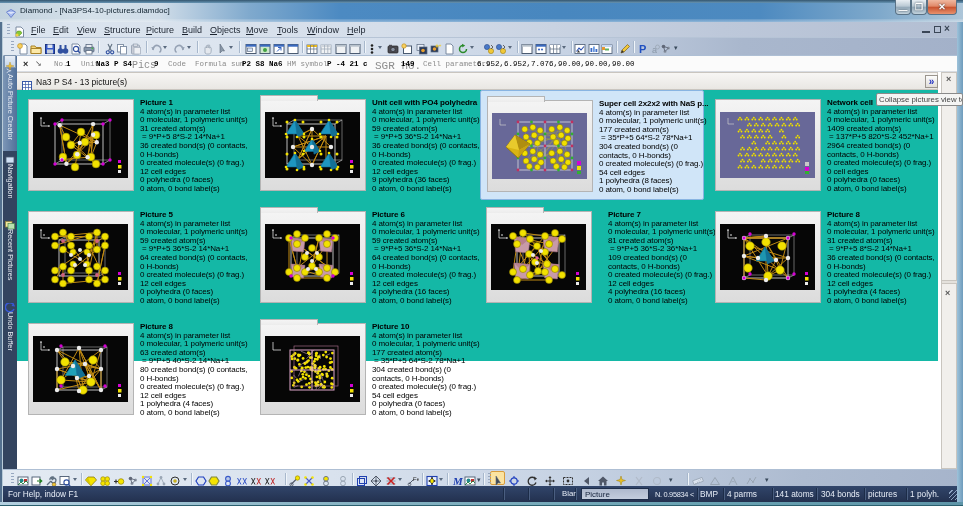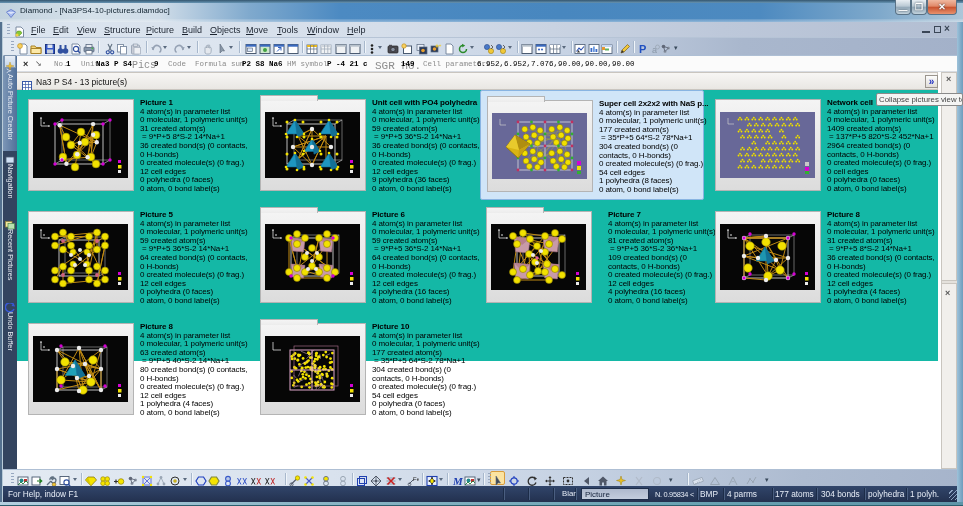--- a/index.html
+++ b/index.html
@@ -1704,20 +1704,20 @@
     <span class="st-sep" style="left:720px"></span>
     <span class="st-sep" style="left:769px"></span>
     <span class="st-sep" style="left:813px"></span>
     <span class="st-sep" style="left:861px"></span>
     <span class="st-sep" style="left:903px"></span>
     <span class="abs" style="left:559px;top:3px;font-size:7.8px">Blar</span>
     <span class="abs" style="left:578px;top:1.5px;width:68px;height:12px;background:linear-gradient(180deg,#aeb9cd,#c3cddd);border:1px solid #1e2e4a;color:#15233c;font-size:8px;padding:1px 0 0 3px;">Picture</span>
     <span class="abs" style="left:652px;top:3.5px;font-size:7.4px;letter-spacing:-.3px">N. 0.95834 &lt;</span>
     <span class="abs" style="left:697px;top:3px">BMP</span>
     <span class="abs" style="left:724px;top:3px">4 parms</span>
-    <span class="abs" style="left:772px;top:3px">177 atoms</span>
+    <span class="abs" style="left:772px;top:3px">141 atoms</span>
     <span class="abs" style="left:818px;top:3px">304 bonds</span>
-    <span class="abs" style="left:865px;top:3px">polyhedra</span>
+    <span class="abs" style="left:865px;top:3px">pictures</span>
     <span class="abs" style="left:907px;top:3px">1 polyh.</span>
     <span class="abs" style="left:946px;top:4px;width:10px;height:10px;background:repeating-linear-gradient(135deg,transparent 0 2px,#8aa0c0 2px 3px)"></span>
   </div>
 <div id="bottomedge" class="abs"></div>
 <div id="lborder" class="abs"></div>
 <div id="rborder" class="abs"></div>
 </body></html>

